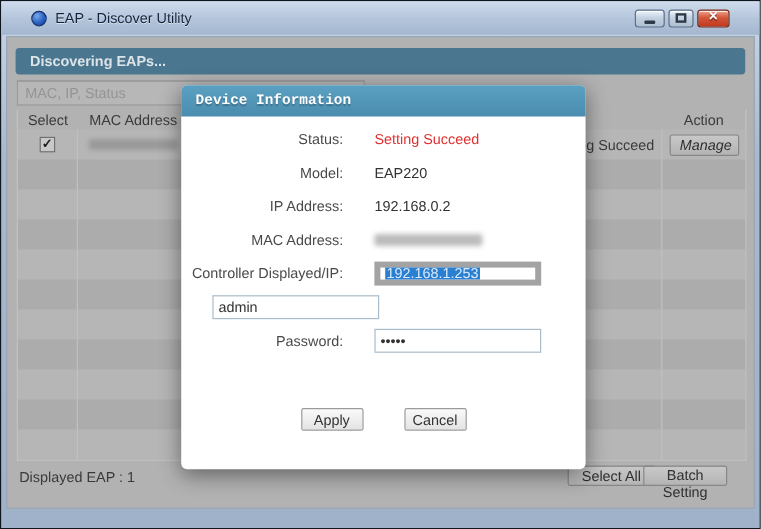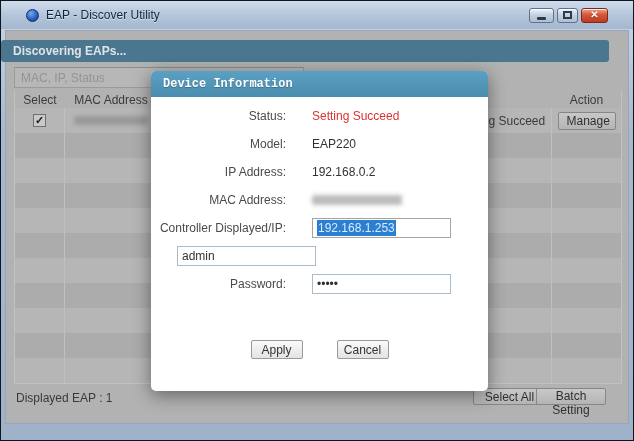--- a/index.html
+++ b/index.html
@@ -25,21 +25,21 @@
   .win-btn.min { width:25px; } .win-btn.max { width:21px; } 
   .win-btn.close { width:27px; border-color:#7c2a18;
     background: linear-gradient(#efa28c, #d55638 45%, #bf3a1f); }
   .glyph-min { width:9px; height:3px; background:#2e3a48; margin-top:6px; border-radius:1px; }
   .glyph-max { width:9px; height:8px; border:2px solid #2e3a48; background:transparent; }
   .glyph-close { color:#fff; font-size:10px; font-weight:bold; line-height:1;
     text-shadow:0 1px 1px rgba(0,0,0,.4); }
   
   .content { position:absolute; left:4px; right:4px; top:29px; bottom:16px;
     background:#b2b2b2; border:1px solid #98a6b5; }
-  .discover-bar { position:absolute; left:0; top:39px; width:608px; height:22px;
+  .discover-bar { position:absolute; left:12px; top:39px; width:608px; height:22px;
     background:#4b7690; border-radius:3px; color:#dde4e8; font-weight:bold;
     font-size:12px; line-height:22px; padding-left:12px; }
   .search-box { position:absolute; left:13px; top:66px; width:290px; height:21px;
     background:#b7b7b7; border:1px solid #9b9b9b; border-top-color:#8d8d8d;
     font-size:12px; color:#555; padding:0 6px; font-family:"Liberation Sans",sans-serif; }
   .search-box::placeholder { color:#949494; opacity:1; }
   
   .table { position:absolute; left:13px; top:90px; width:608px;
     border:1px solid #c2c2c2; border-top:none; }
   .thead { display:flex; height:17px; align-items:center; font-size:12px; color:#3b3b3b; }
@@ -52,41 +52,41 @@
   .col-status { width:100px; flex:0 0 auto; display:flex; justify-content:center; border-right:1px solid #c0c0c0; height:100%; align-items:center; font-size:12px; color:#3b3b3b; }
   .col-action { width:69px; flex:0 0 auto; display:flex; justify-content:center; height:100%; align-items:center; }
   .thead .col-select,.thead .col-mac,.thead .col-spacer,.thead .col-status,.thead .col-action { border-right:none; }
   .checkbox { width:13px; height:13px; background:#c9c9c9; border:1px solid #6f6f6f;
     font-size:11px; line-height:11px; text-align:center; color:#1d1d1d; font-weight:bold; cursor:default; }
   .redacted { background:#949494; border-radius:2px; filter:blur(2px); opacity:.85; }
   .redacted.tbl { width:74px; height:9px; }
   .btn-small { font-size:12px; color:#303030; background:linear-gradient(#c8c8c8,#b4b4b4);
     border:1px solid #878787; border-radius:2px; height:18px; padding:0 8px;
     font-family:"Liberation Sans",sans-serif; cursor:default; }
-  .btn-manage { width:58px; }
+  .btn-manage { width:58px;font-style:italic; }
   
   .footer-label { position:absolute; left:15px; top:390px; font-size:12px; color:#3a3a3a; }
   .btn-selectall { position:absolute; left:448px; top:387px; width:73px; height:17px;margin-left:24px; }
   .btn-batch { position:absolute; left:535px; top:387px; width:70px; height:17px; padding:0 2px; }
   
   .dialog { position:absolute; left:150px; top:70px; width:337px; height:320px;
     background:#fff; border-radius:5px; box-shadow:0 4px 18px rgba(0,0,0,.45); }
   .dialog-header { height:26px; border-radius:5px 5px 0 0; padding-left:12px;
     background:linear-gradient(#5ba0c2,#4a8cae); color:#fff; font-weight:bold;
     font-size:12px; line-height:26px; text-shadow:0 1px 1px rgba(0,0,0,.25);font-family:Liberation Mono, monospace; }
   .dialog-body { padding-top:8px; }
   .field { height:22px; margin-bottom:6px; display:flex; align-items:center; }
   .field-label { width:135px; flex:0 0 auto; text-align:right; font-size:12px; color:#4a4a4a; }
   .field-value { margin-left:26px; font-size:12px; color:#323232; }
   .status-red { color:#e03131; }
   .redacted.dlg { width:90px; height:10px; margin-left:26px; background:#b0b0b0; }
   .dlg-input { margin-left:26px; width:139px; height:20px; border:1px solid #a9bcc9;
     background:#fff; font-size:12px; color:#323232; display:flex; align-items:center;
     padding:0 4px; overflow:hidden; }
-  .dlg-input.focused { border:1px solid #a3a3a3; }
+  .dlg-input.focused { border:5px solid #a3a3a3; }
   .selection { background:#2a7fd0; color:#d8ebff; padding:1px 1px; }
   .dlg-buttons { display:flex; justify-content:center; gap:34px; margin-top:45px; }
   .btn-dlg { width:52px; height:19px; font-size:12px; color:#333;
     background:linear-gradient(#fafafa,#e3e3e3); border:1px solid #9a9a9a;
     border-radius:2px; font-family:"Liberation Sans",sans-serif; cursor:default; }
 </style>
 </head>
 <body>
 
 <div class="window">

